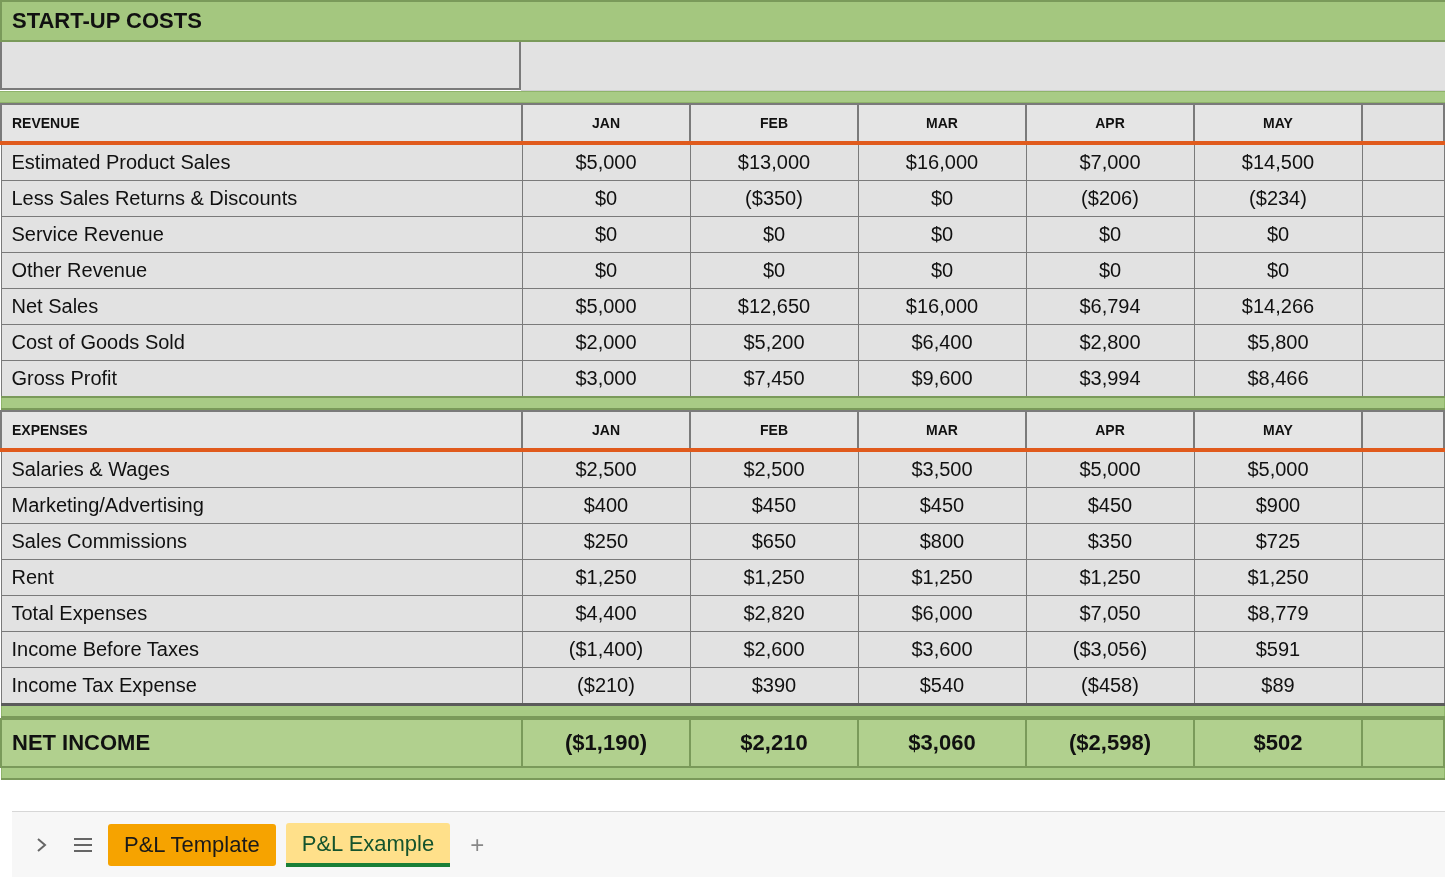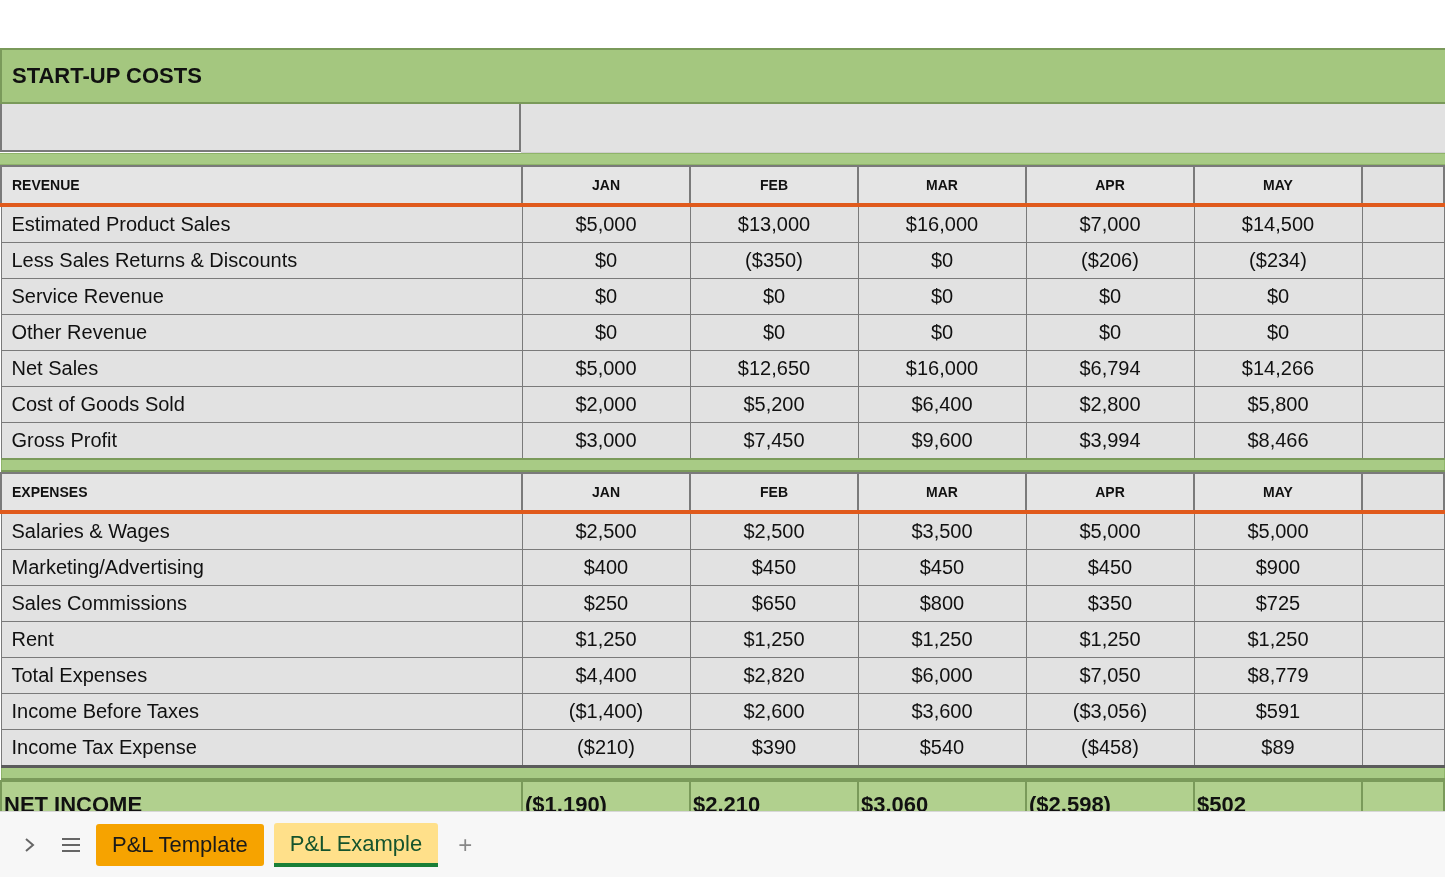--- a/index.html
+++ b/index.html
@@ -24,27 +24,26 @@
     height:877px;
     width:1445px;
     overflow:hidden;
     position:relative;
   }
   .canvas{
     padding:0 0 0 0;
   }
   .title-band{
     background:var(--green-band);
-    padding:13px 10px;
+    padding:6px 10px;
     font-weight:700;
     font-size:22px;
     border:2px solid #7a9a5a;
     border-left-width:2px;
     border-right-width:0;
-    margin-top:48px;
   }
   .blank-block{
     display:flex;
   }
   .blank-cell{
     width:521px;
     height:48px;
     border:2px solid var(--border);
     border-top-width:0;
     background:var(--cell-grey);
@@ -90,44 +89,44 @@
   .label{
     text-align:left;
     padding-left:10px;
   }
   .bold{ font-weight:400; }
   .green-row td{
     background:var(--green-net);
     font-weight:700;
     font-size:22px;
     border:2px solid #7a9a5a;
-    padding:10px 2px;
-  }
-  .green-row td.center{ text-align:left; }
+    padding:10px 10px;
+  }
+  .green-row td.center{ text-align:center; }
   .thin-green-row td{
     background:var(--green-thin);
     height:10px;
     padding:0;
     border-left:1px solid #8fb46a;
     border-right:1px solid #8fb46a;
     border-top:2px solid #7a9a5a;
     border-bottom:2px solid #7a9a5a;
   }
   .bottom-row td{
     border-bottom:3px solid #5b5b5b;
   }
   .end-stub{
     border-left:none;
     background:var(--row-grey);
   }
 
   
   .tab-bar{
     position:absolute;
-    left:0;
+    left:12px;
     right:0;
     bottom:0;
     height:65px;
     background:#f7f7f7;
     border-top:1px solid #d7d7d7;
     display:flex;
     align-items:center;
     padding-left:12px;
     gap:10px;
     font-size:22px;

